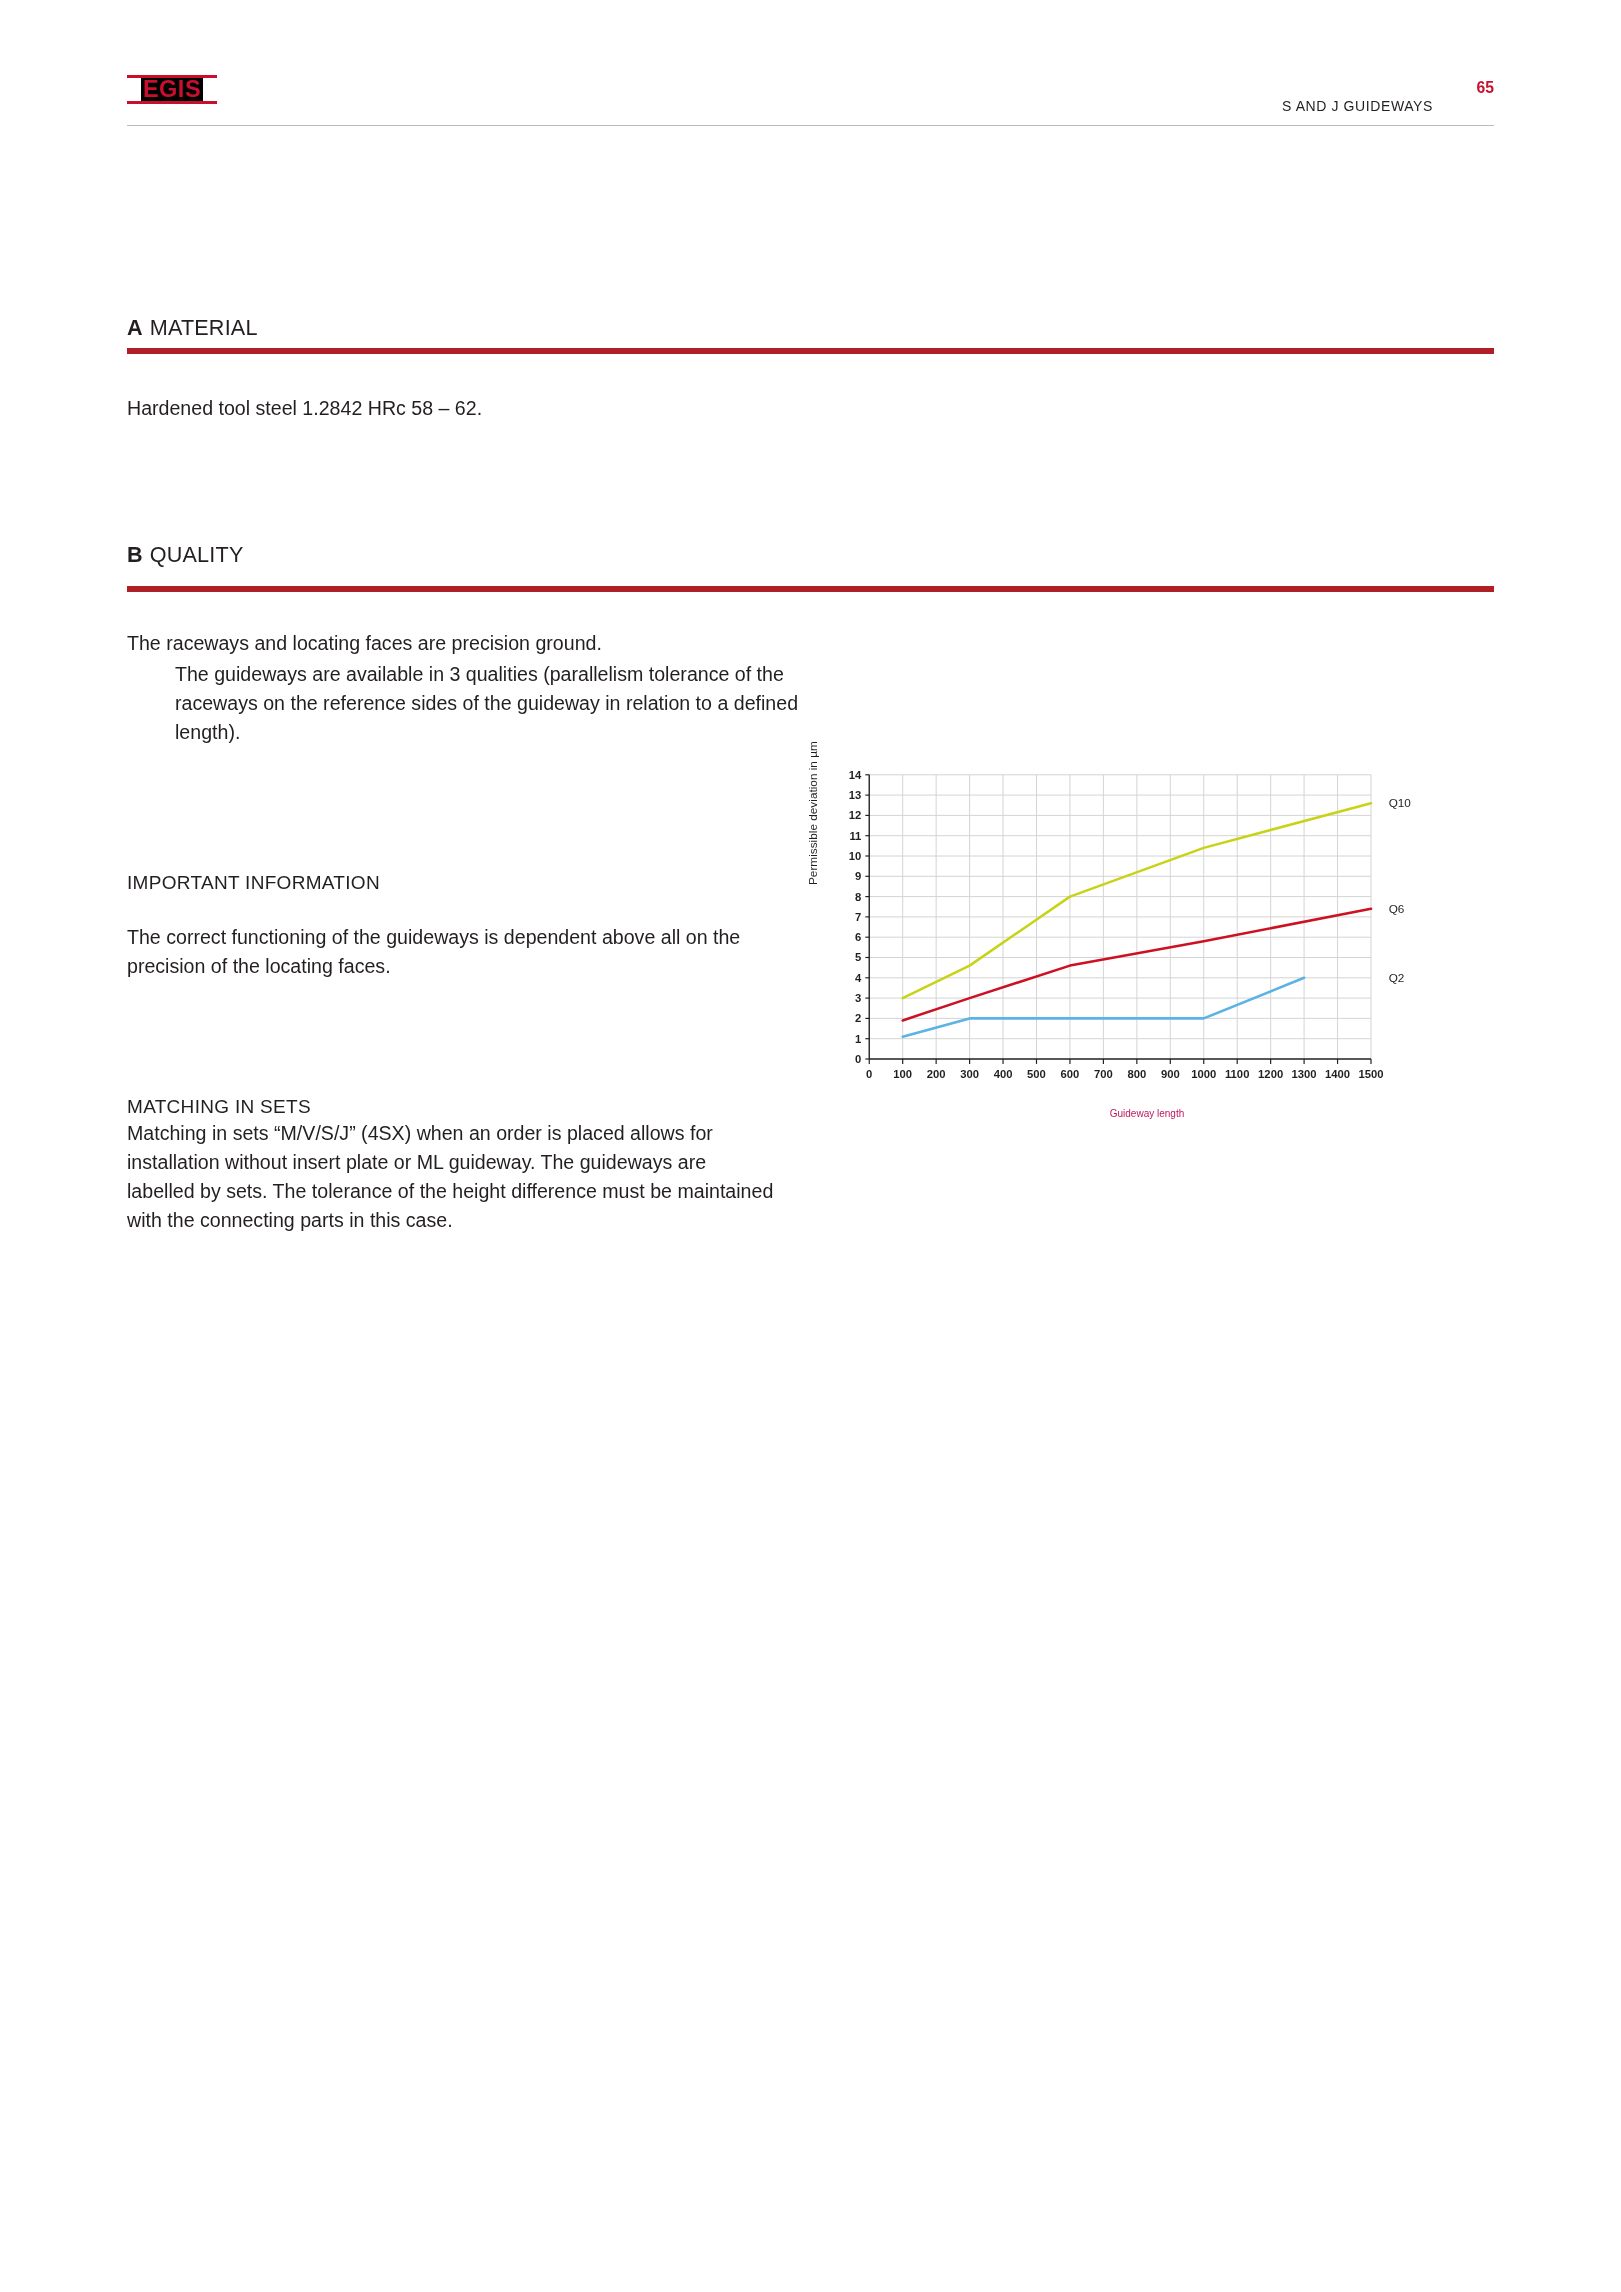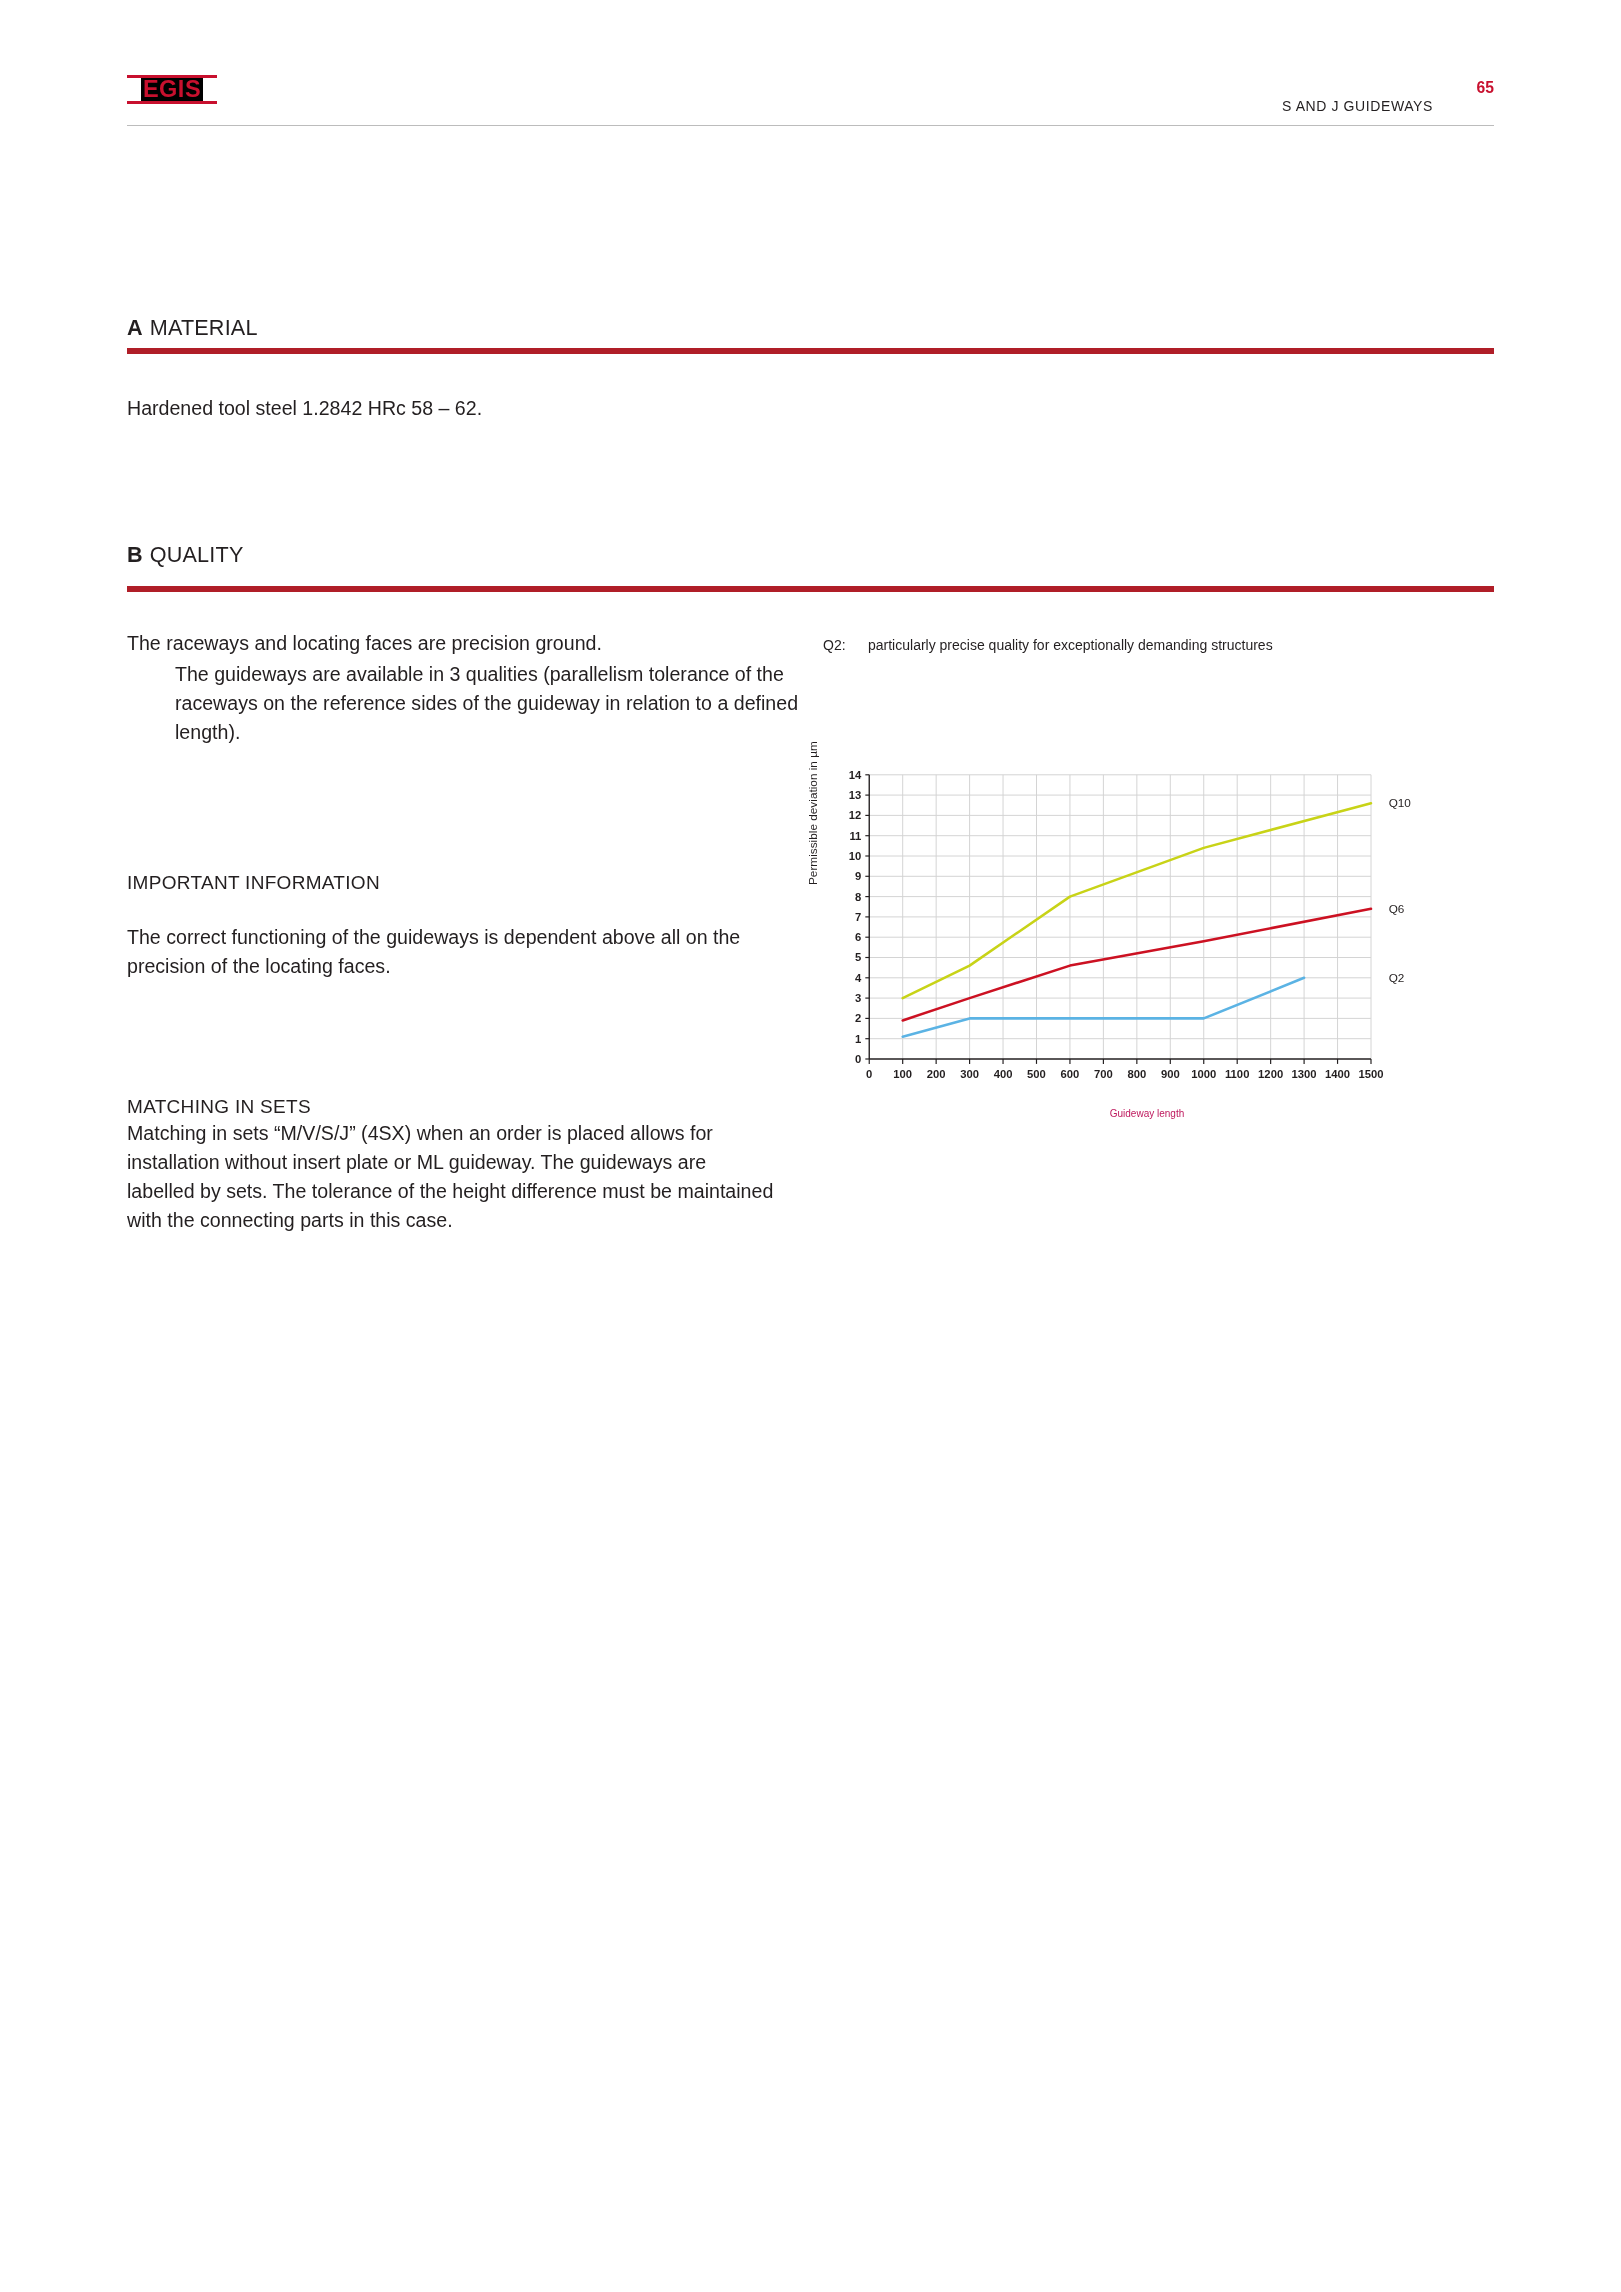--- a/index.html
+++ b/index.html
@@ -218,24 +218,20 @@
 <div class="section-rule" id="sec-b-rule"></div>
 
 <div class="body-text" id="p1">The raceways and locating faces are precision ground.</div>
 <div class="body-text" id="p2">The guideways are available in 3 qualities (parallelism tolerance of the raceways on the reference sides of the guideway in relation to a defined length).</div>
 <div class="sub-head" id="sub1">IMPORTANT INFORMATION</div>
 <div class="body-text" id="p3">The correct functioning of the guideways is dependent above all on the precision of the locating faces.</div>
 <div class="sub-head" id="sub2">MATCHING IN SETS</div>
 <div class="body-text" id="p4">Matching in sets “M/V/S/J” (4SX) when an order is placed allows for installation without insert plate or ML guideway. The guideways are labelled by sets. The tolerance of the height difference must be maintained with the connecting parts in this case.</div>
 
 <div id="legend">
-  <div class="legend-row">
-    <span class="legend-key">Q2:</span>
-    <span>particularly precise quality for exceptionally demanding structures</span>
-  </div>
 </div>
 
 <div id="chart-block">
   <div id="chart-ylabel">Permissible deviation in µm</div>
   <div id="chart-svg-wrap">
     <svg id="chart-svg" width="657" height="343" viewBox="0 0 670 350">
         <rect x="48" y="10" width="512" height="290" fill="#ffffff"></rect>
         <line x1="82.13333333333333" y1="10" x2="82.13333333333333" y2="300" stroke="#d3d3d3" stroke-width="1"></line>
         <line x1="116.26666666666667" y1="10" x2="116.26666666666667" y2="300" stroke="#d3d3d3" stroke-width="1"></line>
         <line x1="150.4" y1="10" x2="150.4" y2="300" stroke="#d3d3d3" stroke-width="1"></line>

